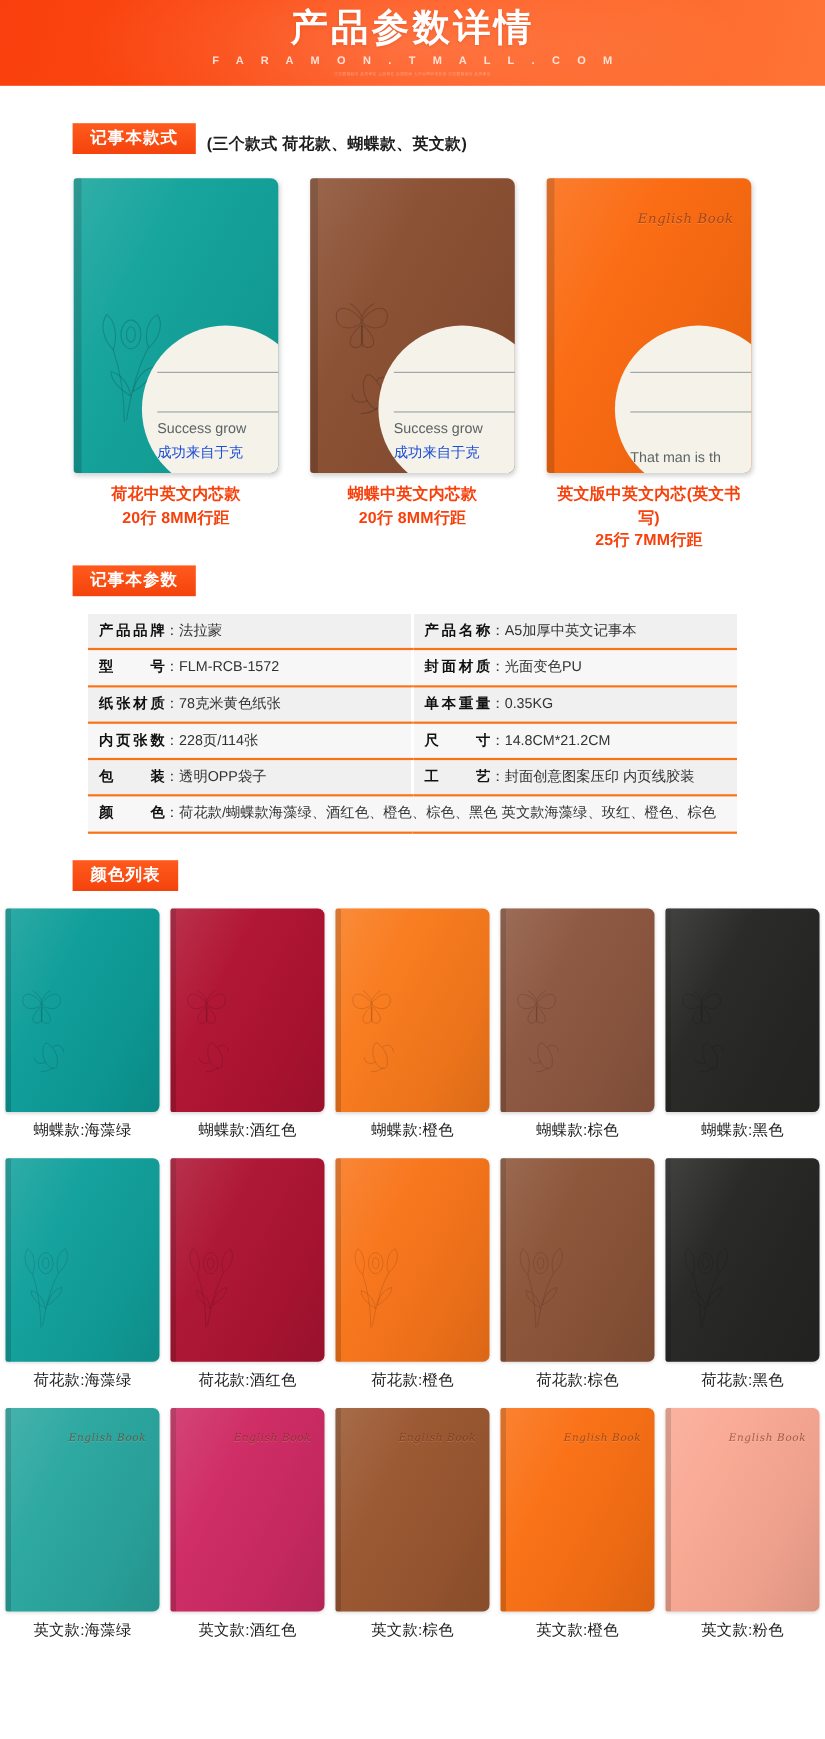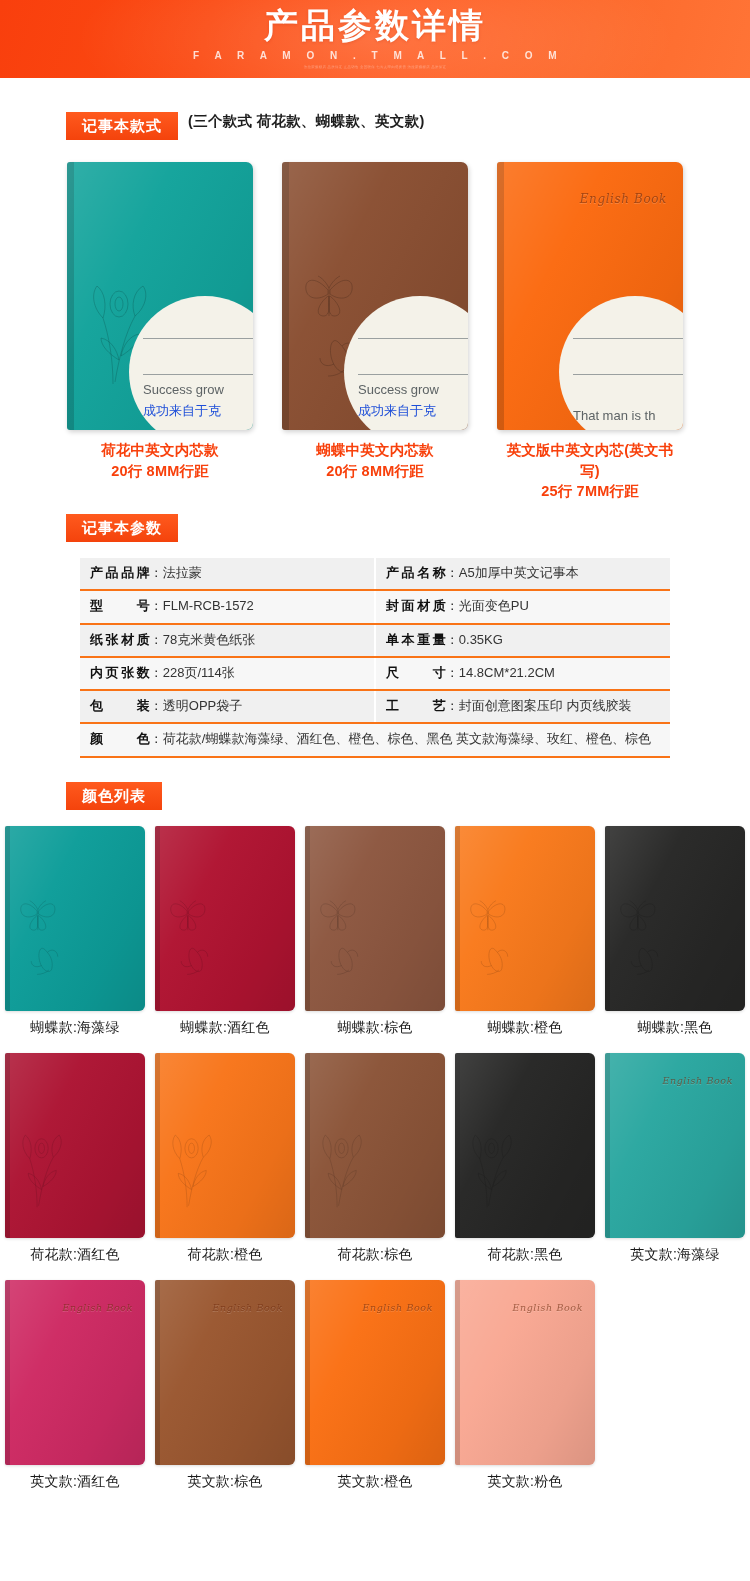--- a/index.html
+++ b/index.html
@@ -57,21 +57,21 @@
     letter-spacing: 0.35px;
     text-align: center;
     line-height: 1.5;
     overflow: hidden;
     white-space: nowrap;
   }
 
   
   .section-head {
     display: flex;
-    align-items: flex-start;
+    align-items: flex-end;
     gap: 10px;
     padding-left: 66px;
   }
   .badge {
     background: linear-gradient(180deg, #ff5a1e 0%, #f4430c 100%);
     color: #ffffff;
     font-size: 15px;
     font-weight: bold;
     letter-spacing: 1px;
     padding: 5px 16px 6px 16px;
@@ -454,66 +454,66 @@
               <path d="M44 82 C50 76 58 80 58 88"></path>
               <path d="M36 100 C28 104 22 100 22 94"></path>
               <path d="M30 112 C36 112 42 110 46 106"></path>
             </g>
           </svg>
         </div>
       </div>
       <div class="swatch-label">蝴蝶款:酒红色</div>
     </div>
     <div class="swatch-cell">
-      <div class="swatch" style="background: rgb(141, 87, 64);">
+      <div class="swatch" style="background: rgb(249, 122, 28);">
         <div class="book-spine"></div>
         <div class="book-sheen"></div>
         <div class="emboss">
           <svg viewBox="0 0 76 128">
             <g fill="none" stroke="rgba(0,0,0,0.40)" stroke-width="1.2">
               <path d="M30 26 C18 12 6 14 8 26 C10 36 22 36 30 30Z"></path>
               <path d="M32 26 C44 12 56 14 54 26 C52 36 40 36 32 30Z"></path>
               <path d="M30 32 C20 40 16 52 26 52 C32 52 32 40 31 33Z"></path>
               <path d="M32 32 C42 40 46 52 36 52 C30 52 30 40 31 33Z"></path>
               <path d="M31 24 L31 52"></path>
               <path d="M31 24 C28 18 24 14 20 12"></path>
               <path d="M31 24 C34 18 38 14 42 12"></path>
               <path d="M42 80 C34 70 30 84 34 96 C38 108 48 112 50 104 C52 94 48 86 42 80Z"></path>
               <path d="M44 82 C50 76 58 80 58 88"></path>
               <path d="M36 100 C28 104 22 100 22 94"></path>
               <path d="M30 112 C36 112 42 110 46 106"></path>
             </g>
           </svg>
         </div>
       </div>
-      <div class="swatch-label">蝴蝶款:棕色</div>
-    </div>
-    <div class="swatch-cell">
-      <div class="swatch" style="background: rgb(249, 122, 28);">
+      <div class="swatch-label">蝴蝶款:橙色</div>
+    </div>
+    <div class="swatch-cell">
+      <div class="swatch" style="background: rgb(141, 87, 64);">
         <div class="book-spine"></div>
         <div class="book-sheen"></div>
         <div class="emboss">
           <svg viewBox="0 0 76 128">
             <g fill="none" stroke="rgba(0,0,0,0.40)" stroke-width="1.2">
               <path d="M30 26 C18 12 6 14 8 26 C10 36 22 36 30 30Z"></path>
               <path d="M32 26 C44 12 56 14 54 26 C52 36 40 36 32 30Z"></path>
               <path d="M30 32 C20 40 16 52 26 52 C32 52 32 40 31 33Z"></path>
               <path d="M32 32 C42 40 46 52 36 52 C30 52 30 40 31 33Z"></path>
               <path d="M31 24 L31 52"></path>
               <path d="M31 24 C28 18 24 14 20 12"></path>
               <path d="M31 24 C34 18 38 14 42 12"></path>
               <path d="M42 80 C34 70 30 84 34 96 C38 108 48 112 50 104 C52 94 48 86 42 80Z"></path>
               <path d="M44 82 C50 76 58 80 58 88"></path>
               <path d="M36 100 C28 104 22 100 22 94"></path>
               <path d="M30 112 C36 112 42 110 46 106"></path>
             </g>
           </svg>
         </div>
       </div>
-      <div class="swatch-label">蝴蝶款:橙色</div>
+      <div class="swatch-label">蝴蝶款:棕色</div>
     </div>
     <div class="swatch-cell">
       <div class="swatch" style="background: rgb(39, 39, 38);">
         <div class="book-spine"></div>
         <div class="book-sheen"></div>
         <div class="emboss">
           <svg viewBox="0 0 76 128">
             <g fill="none" stroke="rgba(0,0,0,0.40)" stroke-width="1.2">
               <path d="M30 26 C18 12 6 14 8 26 C10 36 22 36 30 30Z"></path>
               <path d="M32 26 C44 12 56 14 54 26 C52 36 40 36 32 30Z"></path>
@@ -526,101 +526,122 @@
               <path d="M44 82 C50 76 58 80 58 88"></path>
               <path d="M36 100 C28 104 22 100 22 94"></path>
               <path d="M30 112 C36 112 42 110 46 106"></path>
             </g>
           </svg>
         </div>
       </div>
       <div class="swatch-label">蝴蝶款:黑色</div>
     </div>
     <div class="swatch-cell">
-      <div class="swatch" style="background: rgb(173, 20, 51);">
+      <div class="swatch" style="background: rgb(17, 160, 156);">
         <div class="book-spine"></div>
         <div class="book-sheen"></div>
         <div class="emboss">
           <svg viewBox="0 0 76 128">
             <g fill="none" stroke="rgba(0,0,0,0.38)" stroke-width="1.2">
               <path d="M30 120 C30 96 26 72 20 54"></path>
               <path d="M32 118 C36 94 42 70 52 52"></path>
               <path d="M20 54 C10 44 8 30 14 22 C22 28 24 42 20 54Z"></path>
               <path d="M52 52 C62 44 66 30 60 22 C50 28 48 42 52 52Z"></path>
               <path d="M36 96 C26 90 18 82 18 74 C28 76 34 86 36 96Z"></path>
               <path d="M38 92 C48 86 56 78 56 70 C46 72 40 82 38 92Z"></path>
               <ellipse cx="36" cy="40" rx="9" ry="13"></ellipse>
               <ellipse cx="36" cy="40" rx="4" ry="7"></ellipse>
             </g>
           </svg>
         </div>
       </div>
-      <div class="swatch-label">荷花款:酒红色</div>
-    </div>
-    <div class="swatch-cell">
-      <div class="swatch" style="background: rgb(248, 117, 26);">
+      <div class="swatch-label">荷花款:海藻绿</div>
+    </div>
+    <div class="swatch-cell">
+      <div class="swatch" style="background: rgb(173, 20, 51);">
         <div class="book-spine"></div>
         <div class="book-sheen"></div>
         <div class="emboss">
           <svg viewBox="0 0 76 128">
             <g fill="none" stroke="rgba(0,0,0,0.38)" stroke-width="1.2">
               <path d="M30 120 C30 96 26 72 20 54"></path>
               <path d="M32 118 C36 94 42 70 52 52"></path>
               <path d="M20 54 C10 44 8 30 14 22 C22 28 24 42 20 54Z"></path>
               <path d="M52 52 C62 44 66 30 60 22 C50 28 48 42 52 52Z"></path>
               <path d="M36 96 C26 90 18 82 18 74 C28 76 34 86 36 96Z"></path>
               <path d="M38 92 C48 86 56 78 56 70 C46 72 40 82 38 92Z"></path>
               <ellipse cx="36" cy="40" rx="9" ry="13"></ellipse>
               <ellipse cx="36" cy="40" rx="4" ry="7"></ellipse>
             </g>
           </svg>
         </div>
       </div>
-      <div class="swatch-label">荷花款:橙色</div>
-    </div>
-    <div class="swatch-cell">
-      <div class="swatch" style="background: rgb(139, 84, 56);">
+      <div class="swatch-label">荷花款:酒红色</div>
+    </div>
+    <div class="swatch-cell">
+      <div class="swatch" style="background: rgb(248, 117, 26);">
         <div class="book-spine"></div>
         <div class="book-sheen"></div>
         <div class="emboss">
           <svg viewBox="0 0 76 128">
             <g fill="none" stroke="rgba(0,0,0,0.38)" stroke-width="1.2">
               <path d="M30 120 C30 96 26 72 20 54"></path>
               <path d="M32 118 C36 94 42 70 52 52"></path>
               <path d="M20 54 C10 44 8 30 14 22 C22 28 24 42 20 54Z"></path>
               <path d="M52 52 C62 44 66 30 60 22 C50 28 48 42 52 52Z"></path>
               <path d="M36 96 C26 90 18 82 18 74 C28 76 34 86 36 96Z"></path>
               <path d="M38 92 C48 86 56 78 56 70 C46 72 40 82 38 92Z"></path>
               <ellipse cx="36" cy="40" rx="9" ry="13"></ellipse>
               <ellipse cx="36" cy="40" rx="4" ry="7"></ellipse>
             </g>
           </svg>
         </div>
       </div>
-      <div class="swatch-label">荷花款:棕色</div>
-    </div>
-    <div class="swatch-cell">
-      <div class="swatch" style="background: rgb(38, 38, 37);">
+      <div class="swatch-label">荷花款:橙色</div>
+    </div>
+    <div class="swatch-cell">
+      <div class="swatch" style="background: rgb(139, 84, 56);">
         <div class="book-spine"></div>
         <div class="book-sheen"></div>
         <div class="emboss">
           <svg viewBox="0 0 76 128">
             <g fill="none" stroke="rgba(0,0,0,0.38)" stroke-width="1.2">
               <path d="M30 120 C30 96 26 72 20 54"></path>
               <path d="M32 118 C36 94 42 70 52 52"></path>
               <path d="M20 54 C10 44 8 30 14 22 C22 28 24 42 20 54Z"></path>
               <path d="M52 52 C62 44 66 30 60 22 C50 28 48 42 52 52Z"></path>
               <path d="M36 96 C26 90 18 82 18 74 C28 76 34 86 36 96Z"></path>
               <path d="M38 92 C48 86 56 78 56 70 C46 72 40 82 38 92Z"></path>
               <ellipse cx="36" cy="40" rx="9" ry="13"></ellipse>
               <ellipse cx="36" cy="40" rx="4" ry="7"></ellipse>
             </g>
           </svg>
         </div>
       </div>
+      <div class="swatch-label">荷花款:棕色</div>
+    </div>
+    <div class="swatch-cell">
+      <div class="swatch" style="background: rgb(38, 38, 37);">
+        <div class="book-spine"></div>
+        <div class="book-sheen"></div>
+        <div class="emboss">
+          <svg viewBox="0 0 76 128">
+            <g fill="none" stroke="rgba(0,0,0,0.38)" stroke-width="1.2">
+              <path d="M30 120 C30 96 26 72 20 54"></path>
+              <path d="M32 118 C36 94 42 70 52 52"></path>
+              <path d="M20 54 C10 44 8 30 14 22 C22 28 24 42 20 54Z"></path>
+              <path d="M52 52 C62 44 66 30 60 22 C50 28 48 42 52 52Z"></path>
+              <path d="M36 96 C26 90 18 82 18 74 C28 76 34 86 36 96Z"></path>
+              <path d="M38 92 C48 86 56 78 56 70 C46 72 40 82 38 92Z"></path>
+              <ellipse cx="36" cy="40" rx="9" ry="13"></ellipse>
+              <ellipse cx="36" cy="40" rx="4" ry="7"></ellipse>
+            </g>
+          </svg>
+        </div>
+      </div>
       <div class="swatch-label">荷花款:黑色</div>
     </div>
     <div class="swatch-cell">
       <div class="swatch" style="background: rgb(42, 167, 160);">
         <div class="book-spine"></div>
         <div class="book-sheen"></div>
         <div class="script-label">English Book</div>
       </div>
       <div class="swatch-label">英文款:海藻绿</div>
     </div>

